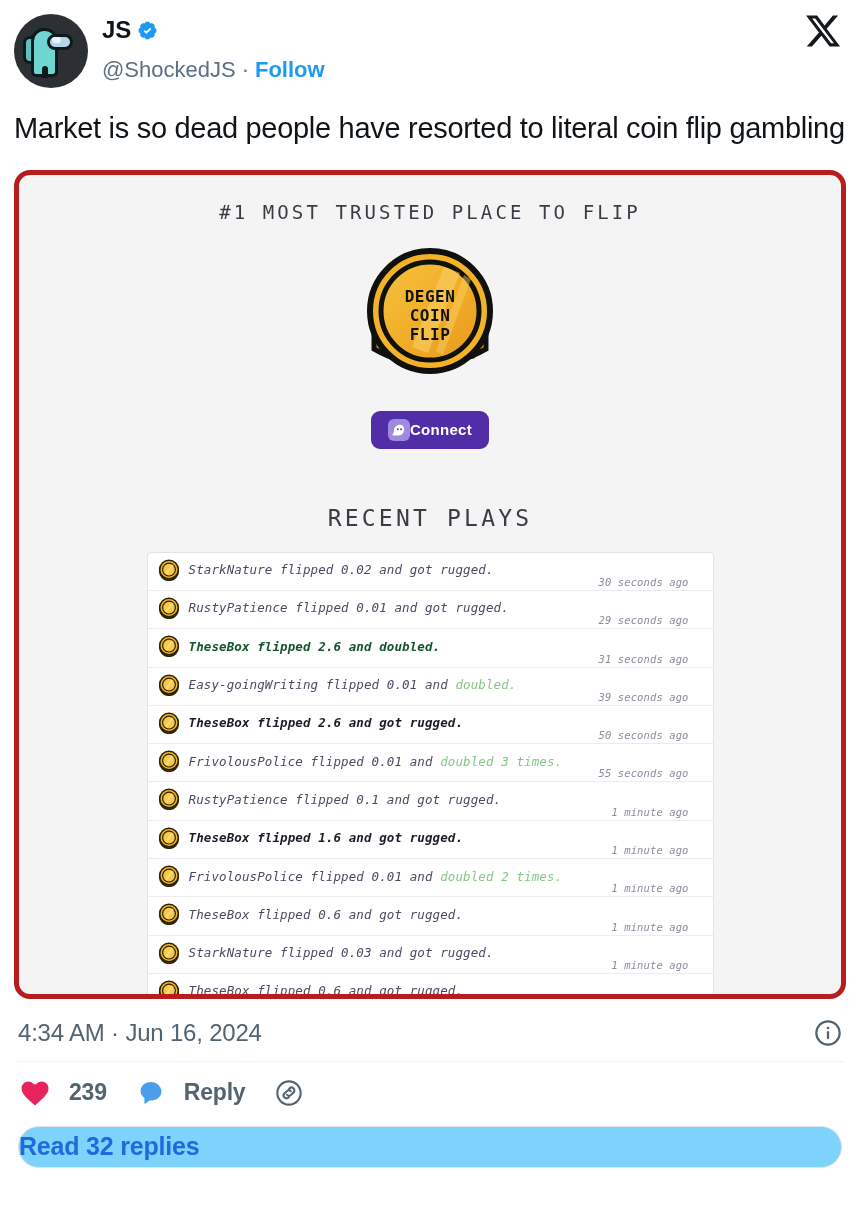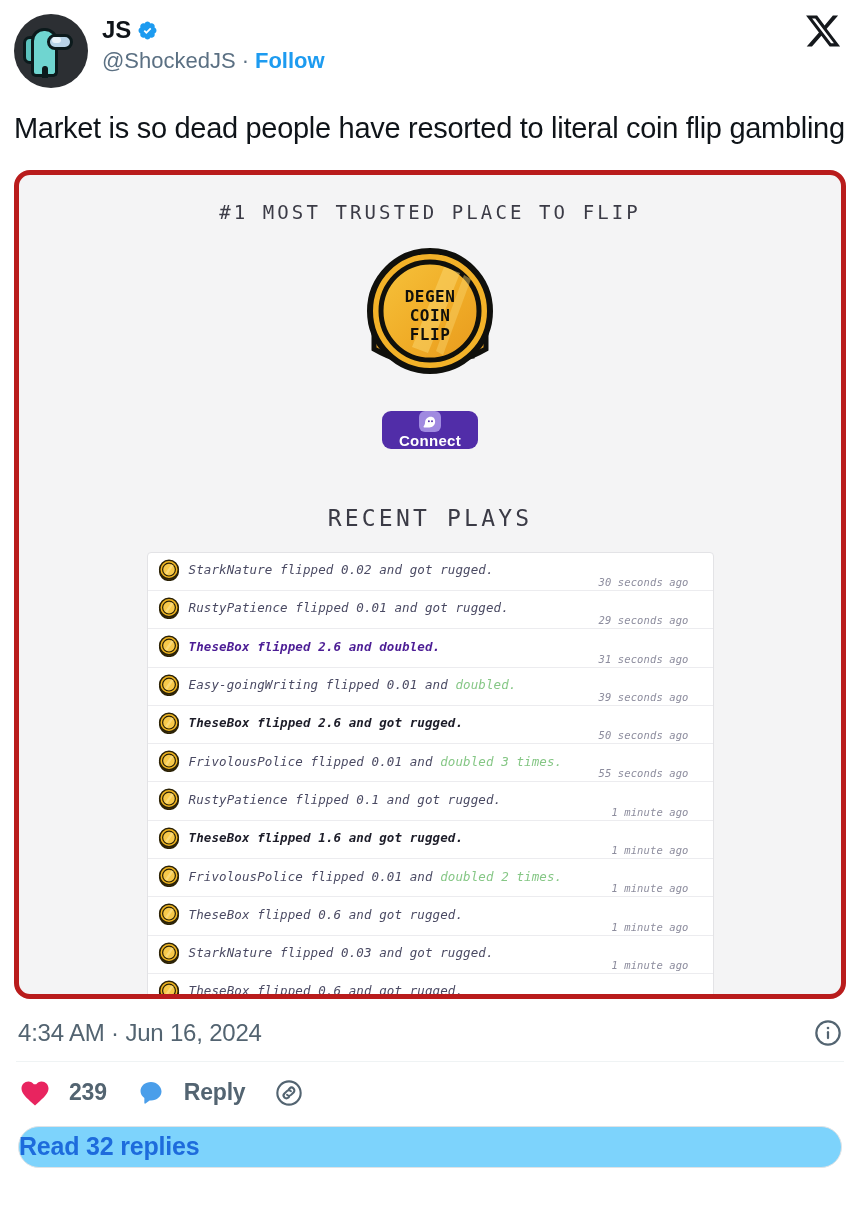--- a/index.html
+++ b/index.html
@@ -68,21 +68,21 @@
     background: #e9f3fa;
     border-radius: 4px;
   }
 
   .names { margin-left: 14px; padding-top: 2px; }
   .name-row { display: flex; align-items: center; gap: 6px; }
   .display-name {
     font-size: 24px; font-weight: 700; color: #0f1419; letter-spacing: -.2px;
   }
   .verified { width: 21px; height: 21px; display: block; }
-  .handle-row { display: flex; align-items: center; gap: 6px; margin-top: 4px; }
+  .handle-row { display: flex; align-items: center; gap: 6px; margin-top: 13px; }
   .handle { font-size: 22px; color: #5b7083; }
   .dot-sep { font-size: 22px; color: #5b7083; }
   .follow { font-size: 22px; color: #1d9bf0; font-weight: 700; text-decoration: none; }
   .xlogo { position: absolute; right: 18px; top: 12px; width: 38px; height: 38px; }
 
   
   .tweet-text {
     margin-top: 22px;
     font-size: 29px;
     line-height: 1.3;
@@ -117,21 +117,20 @@
 
   .connect-wrap { display: flex; justify-content: center; margin-top: 23px; }
   .connect-btn {
     background: #512da8;
     border: none;
     border-radius: 9px;
     height: 38px;
     padding: 0 17px;
     display: flex; align-items: center; 
     cursor: pointer;
-    flex-direction: column;
   }
   .phantom-icon {
     width: 22px; height: 22px; border-radius: 6px;
     background: #a08ae0; display: flex; align-items: center; justify-content: center;
   }
   .connect-label { color: #fff; font-size: 15px; font-weight: 700; letter-spacing: .3px; }
 
   .recent-title {
     text-align: center;
     margin-top: 56px;
@@ -159,21 +158,21 @@
   }
   .play-row:last-child { border-bottom: none; }
   .row-top { display: flex; align-items: center; gap: 9px; }
   .row-coin { width: 22px; height: 22px; flex: 0 0 22px; display: block; }
   .row-msg {
     font-size: 12.5px;
     letter-spacing: .1px;
     white-space: nowrap;
     color: #4a4a63;
   }
-  .row-msg.highlight { color: #4c1d95; font-weight: 700; }
+  .row-msg.highlight { color: #14532d; font-weight: 700; }
   .row-msg.bold { color: #1c1c28; font-weight: 700; }
   .green { color: #86c786; }
   .row-time {
     position: absolute;
     right: 24px;
     bottom: 2px;
     font-size: 10.5px;
     color: #8d8d9e;
     letter-spacing: .1px;
   }

